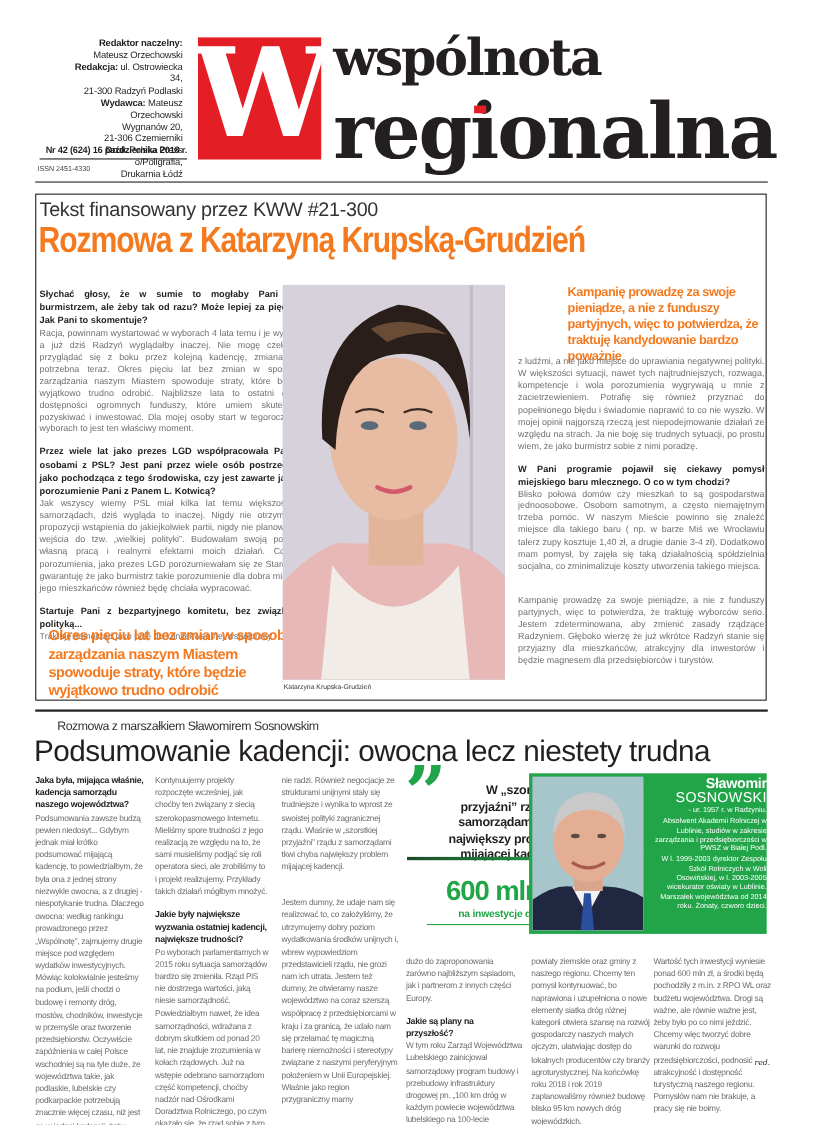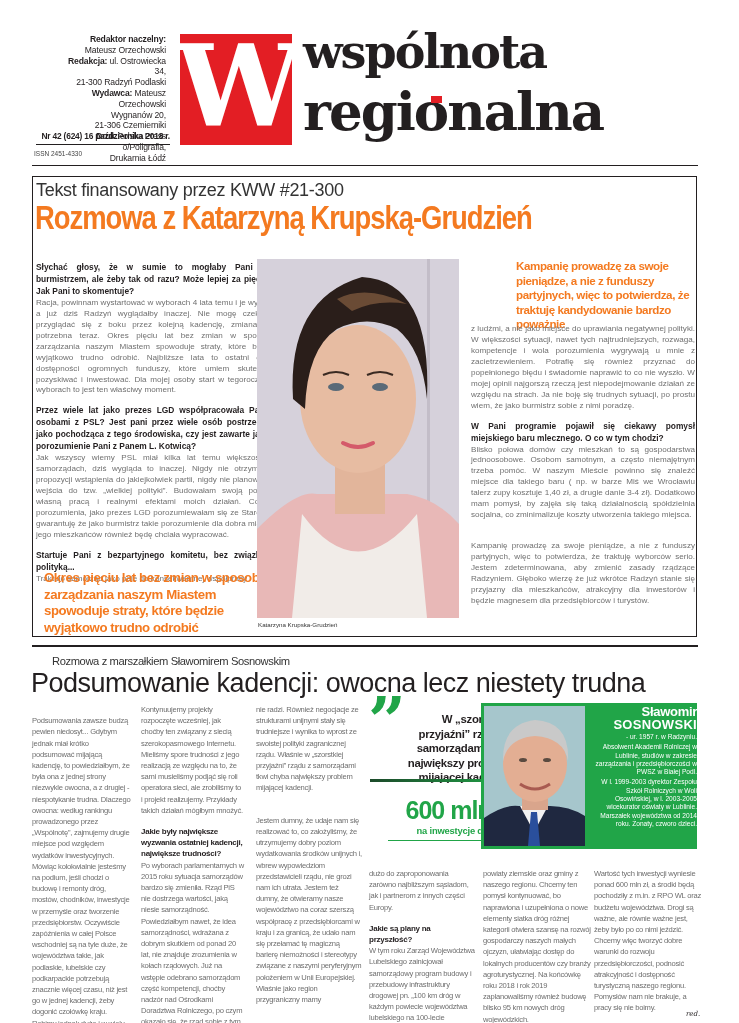--- a/index.html
+++ b/index.html
@@ -8,21 +8,21 @@
 
   
   .imprint { position: absolute; left: 30px; top: 34px; width: 136px; text-align: right; font-size: 8.6px; line-height: 10.8px; color: #231f20; letter-spacing: -0.15px; }
   .imprint b { font-weight: bold; margin-left: 32px; }
   .issue { position: absolute; left: 36px; top: 131px; width: 134px; font-size: 8.4px; font-weight: bold; letter-spacing: -0.2px; padding-bottom: 3px; border-bottom: 1px solid #231f20; text-align: right; }
   .issn { position: absolute; left: 34px; top: 150px; font-size: 6.5px; color: #444; }
   .logo-box { position: absolute; left: 180px; top: 34px; width: 112px; height: 111px; background: #e31e24; display: flex; align-items: center; justify-content: center; }
   .logo-box span { font-family: "DejaVu Serif", serif; font-weight: bold; color: #fff; font-size: 112px; line-height: 1; margin-top: -8px; letter-spacing: -6px; }
   .title-line { position: absolute; left: 303px; font-family: "DejaVu Serif", serif; font-weight: bold; color: #231f20; letter-spacing: -2px; line-height: 1; }
   .title-1 { top: 29px; font-size: 46px; }
-  .title-2 { top: 85px; font-size: 53px; }
+  .title-2 { top: 85px; font-size: 70px; }
   .title-dot { position: absolute; left: 431px; top: 96px; width: 11px; height: 7px; background: #e31e24; }
   .mast-rule { position: absolute; left: 32px; top: 165px; width: 666px; height: 1px; background: #231f20; }
 
   
   .box1 { position: absolute; left: 32px; top: 176px; width: 665px; height: 461px; border: 1.5px solid #231f20; }
   .kicker1 { position: absolute; left: 36px; top: 180px; font-size: 18px; color: #333; letter-spacing: -0.3px; }
   .headline1 { position: absolute; left: 35px; top: 199px; font-family: "Liberation Sans", sans-serif; font-weight: bold; font-size: 33px; color: #f47a20; letter-spacing: -1.2px; transform: scaleX(0.83); transform-origin: left top; white-space: nowrap; }
   .col { position: absolute; font-size: 8.1px; line-height: 10.95px; color: #707070; text-align: justify; }
   .col .q { color: #231f20; font-weight: bold; font-size: 8.4px; text-align: left; }
   .col p { margin-bottom: 9px; }
@@ -51,23 +51,23 @@
   .quote-text { position: absolute; left: 395px; top: 712px; width: 115px; text-align: right; font-weight: bold; font-size: 11.4px; line-height: 14.5px; color: #231f20; letter-spacing: -0.3px; }
   .quote-rule { position: absolute; left: 370px; top: 779px; width: 145px; height: 3px; background: linear-gradient(90deg, #1c4a2a, #21a548); }
   .big-number { position: absolute; left: 370px; top: 796px; width: 145px; text-align: right; font-weight: bold; font-size: 25px; color: #21a548; letter-spacing: -1px; white-space: nowrap; }
   .big-number-sub { position: absolute; left: 370px; top: 825px; width: 145px; text-align: right; font-weight: bold; font-size: 9.4px; color: #21a548; letter-spacing: -0.2px; }
   .big-rule { position: absolute; left: 388px; top: 840px; width: 127px; height: 1px; background: #21a548; }
   .bio-box { position: absolute; left: 481px; top: 703px; width: 216px; height: 146px; background: #21a548; }
   .photo2 { position: absolute; left: 484px; top: 706px; width: 101px; height: 140px;
             background: linear-gradient(180deg, #8fb7c2 0%, #a9c9cf 50%, #9ab9c0 100%); overflow: hidden; }
   .bio-text { position: absolute; left: 593px; top: 705px; width: 104px; color: #ffffff; text-align: right; }
   .bio-name1 { font-weight: bold; font-size: 13px; line-height: 13px; letter-spacing: -0.3px; }
-  .bio-name2 { font-weight: bold; font-size: 13px; line-height: 13px; letter-spacing: 0.3px; }
+  .bio-name2 { font-weight: normal; font-size: 13px; line-height: 13px; letter-spacing: 0.3px; }
   .bio-line { font-size: 6.6px; line-height: 8.3px; margin-top: 2px; }
-  .byline { position: absolute; left: 686px; top: 1010px; font-family: "DejaVu Serif", serif; font-style: italic; font-size: 7px; color: #231f20; }
+  .byline { position: absolute; left: 686px; top: 962px; font-family: "DejaVu Serif", serif; font-style: italic; font-size: 7px; color: #231f20; }
 </style>
 </head>
 <body>
 
 <div class="imprint">
   <div><b>Redaktor naczelny:</b></div>
   <div><span>Mateusz Orzechowski</span></div>
   <div><b>Redakcja:</b><span> ul. Ostrowiecka 34,</span></div>
   <div><span>21-300 Radzyń Podlaski</span></div>
   <div><b>Wydawca:</b><span> Mateusz Orzechowski</span></div>
@@ -140,21 +140,21 @@
     <span>Kampanię prowadzę za swoje pieniądze, a nie z funduszy partyjnych, więc to potwierdza, że traktuję wyborców serio. Jestem zdeterminowana, aby zmienić zasady rządzące Radzyniem. Głęboko wierzę że już wkrótce Radzyń stanie się przyjazny dla mieszkańców, atrakcyjny dla inwestorów i będzie magnesem dla przedsiębiorców i turystów.</span>
   </p>
 </div>
 
 <div class="sep2"></div>
 <div class="kicker2">Rozmowa z marszałkiem Sławomirem Sosnowskim</div>
 <div class="headline2">Podsumowanie kadencji: owocna lecz niestety trudna</div>
 
 <div class="ncol nc1">
   <p>
-    <br>
+    <span class="q">Jaka była, mijająca właśnie, kadencja samorządu naszego województwa?</span><br>
     <span>Podsumowania zawsze budzą pewien niedosyt... Gdybym jednak miał krótko podsumować mijającą kadencję, to powiedziałbym, że była ona z jednej strony niezwykle owocna, a z drugiej - niespotykanie trudna. Dlaczego owocna: według rankingu prowadzonego przez „Wspólnotę”, zajmujemy drugie miejsce pod względem wydatków inwestycyjnych. Mówiąc kolokwialnie jesteśmy na podium, jeśli chodzi o budowę i remonty dróg, mostów, chodników, inwestycje w przemyśle oraz tworzenie przedsiębiorstw. Oczywiście zapóźnienia w całej Polsce wschodniej są na tyle duże, że województwa takie, jak podlaskie, lubelskie czy podkarpackie potrzebują znacznie więcej czasu, niż jest go w jednej kadencji, żeby dogonić czołówkę kraju. Robimy jednak dużo i w wielu dziedzinach odnotowujemy sukcesy.</span>
   </p>
 </div>
 <div class="ncol nc2">
   <p><span>Kontynuujemy projekty rozpoczęte wcześniej, jak choćby ten związany z siecią szerokopasmowego Internetu. Mieliśmy spore trudności z jego realizacją ze względu na to, że sami musieliśmy podjąć się roli operatora sieci, ale zrobiliśmy to i projekt realizujemy. Przykłady takich działań mógłbym mnożyć.</span></p>
   <p>
     <span class="q">Jakie były największe wyzwania ostatniej kadencji, największe trudności?</span><br>
     <span>Po wyborach parlamentarnych w 2015 roku sytuacja samorządów bardzo się zmieniła. Rząd PiS nie dostrzega wartości, jaką niesie samorządność. Powiedziałbym nawet, że idea samorządności, wdrażana z dobrym skutkiem od ponad 20 lat, nie znajduje zrozumienia w kołach rządowych. Już na wstępie odebrano samorządom część kompetencji, choćby nadzór nad Ośrodkami Doradztwa Rolniczego, po czym okazało się, że rząd sobie z tym</span>
   </p>
 </div>

